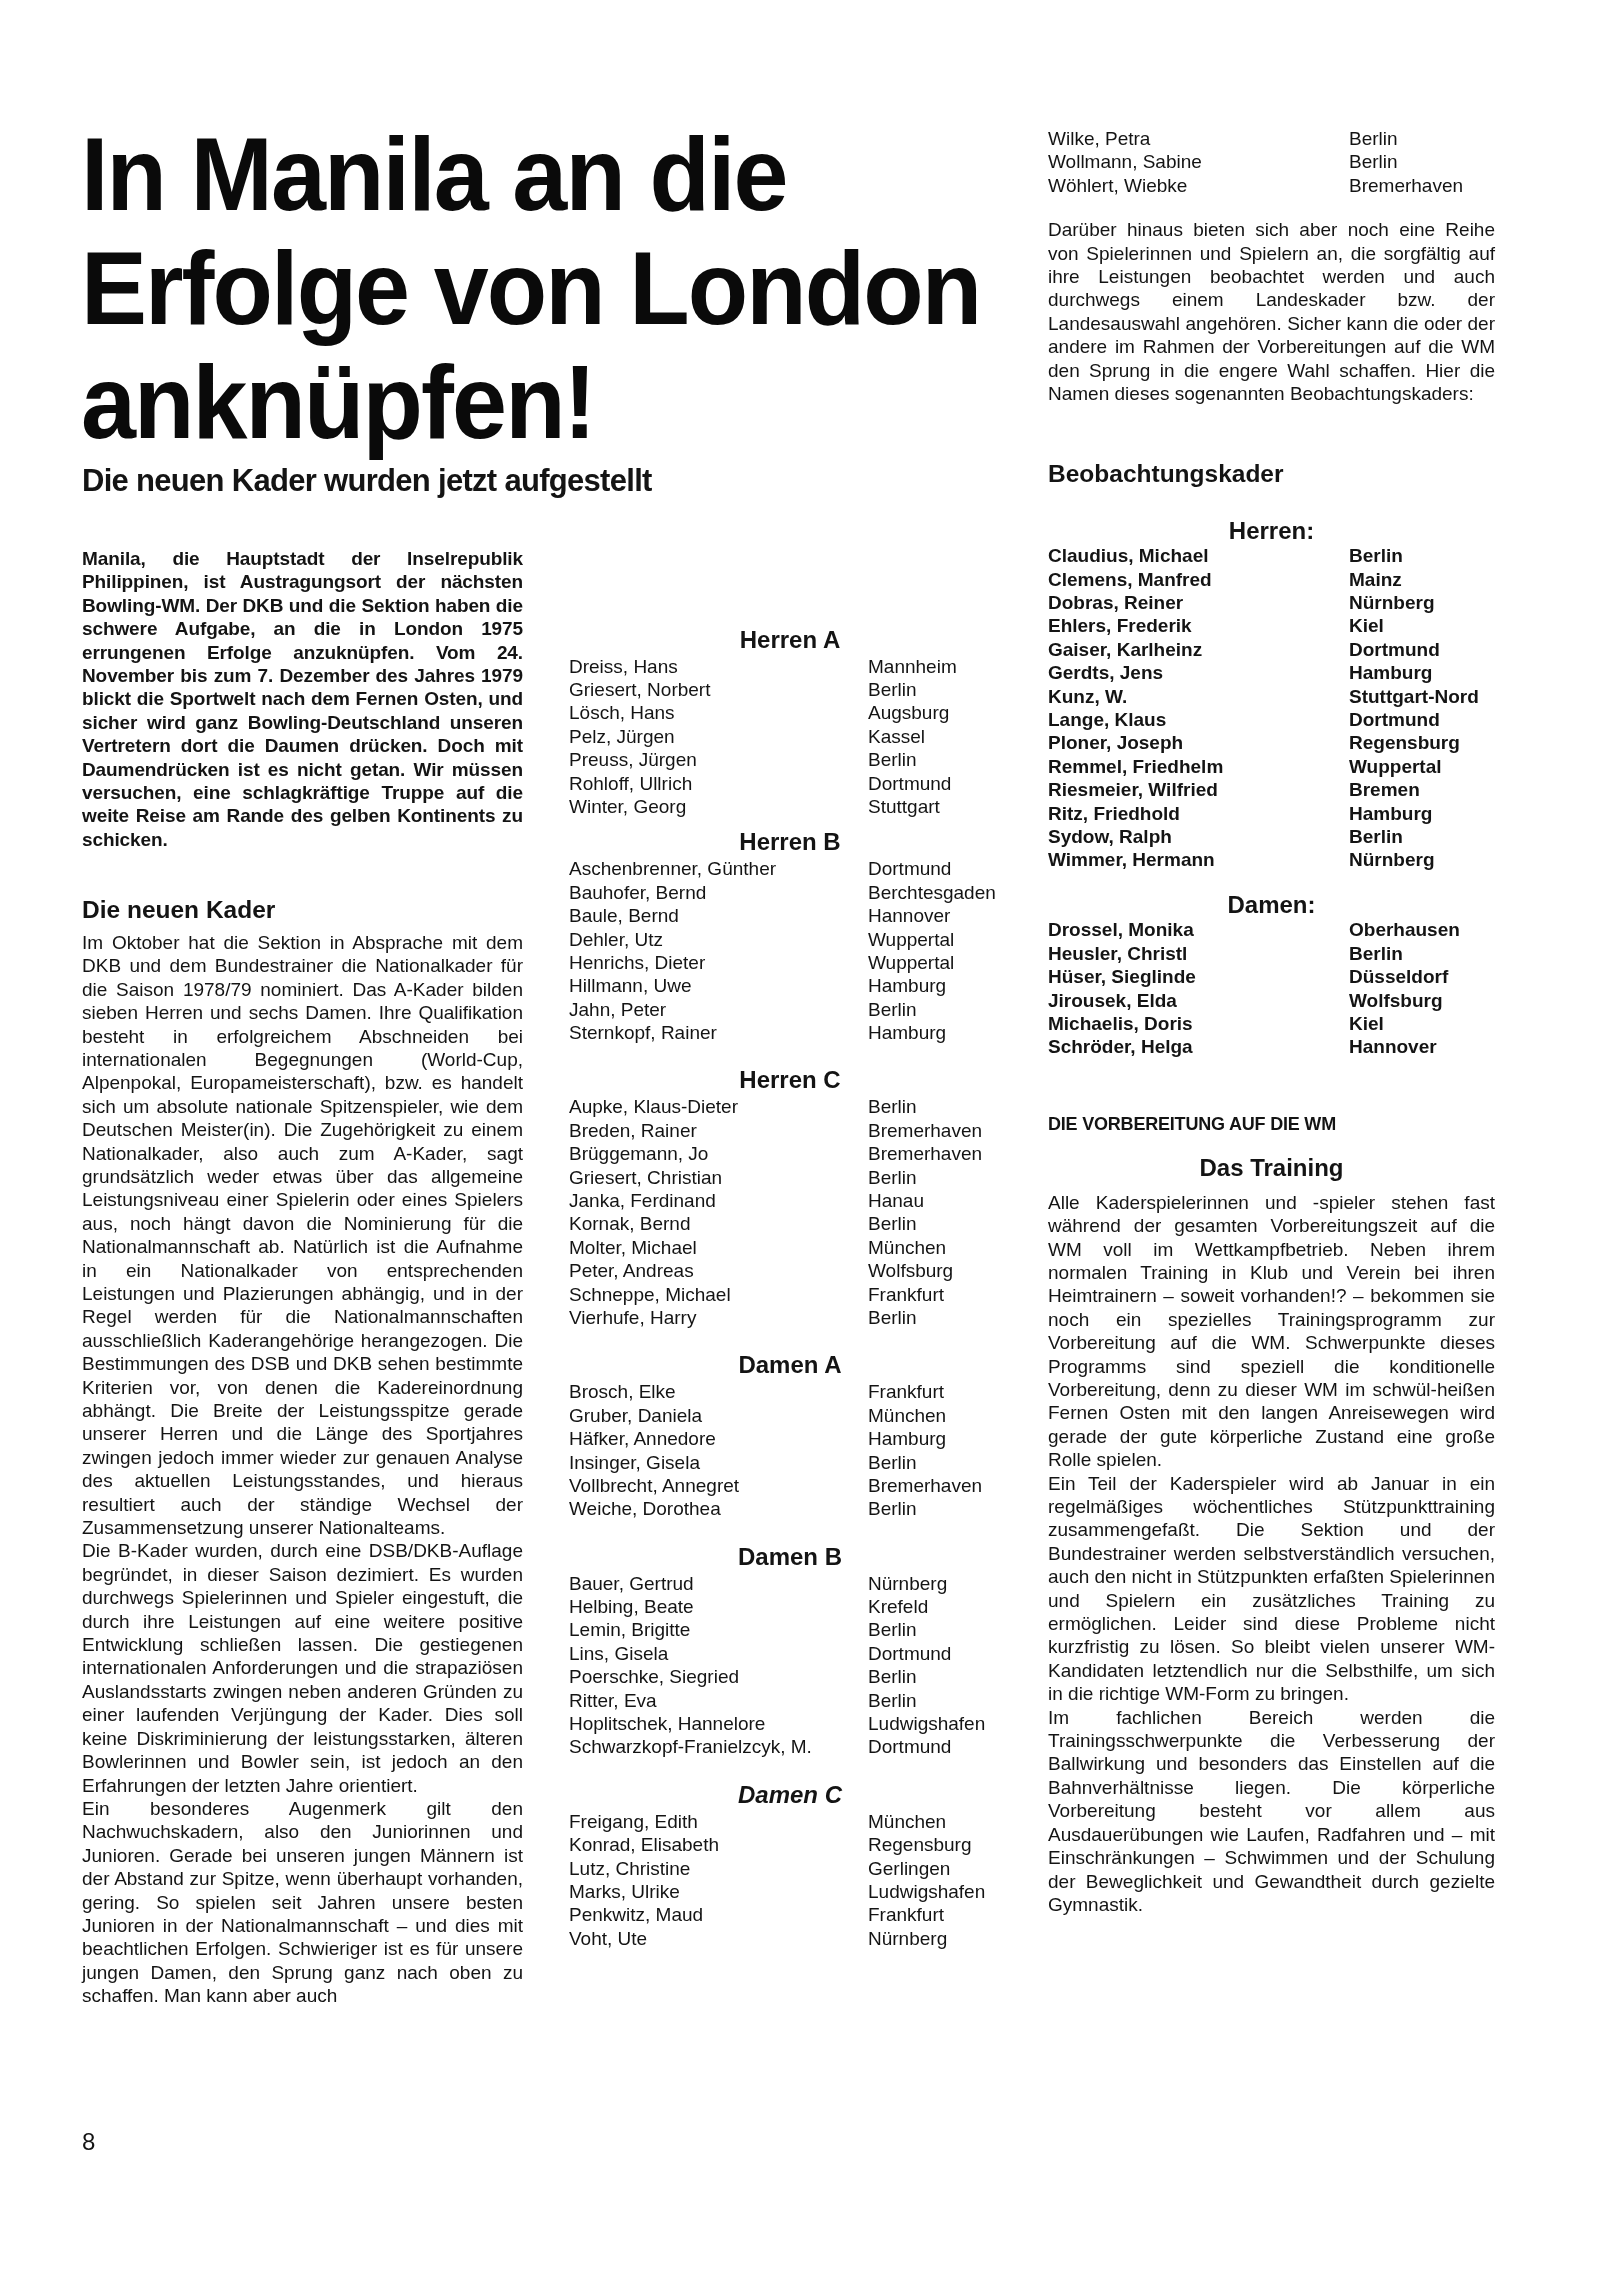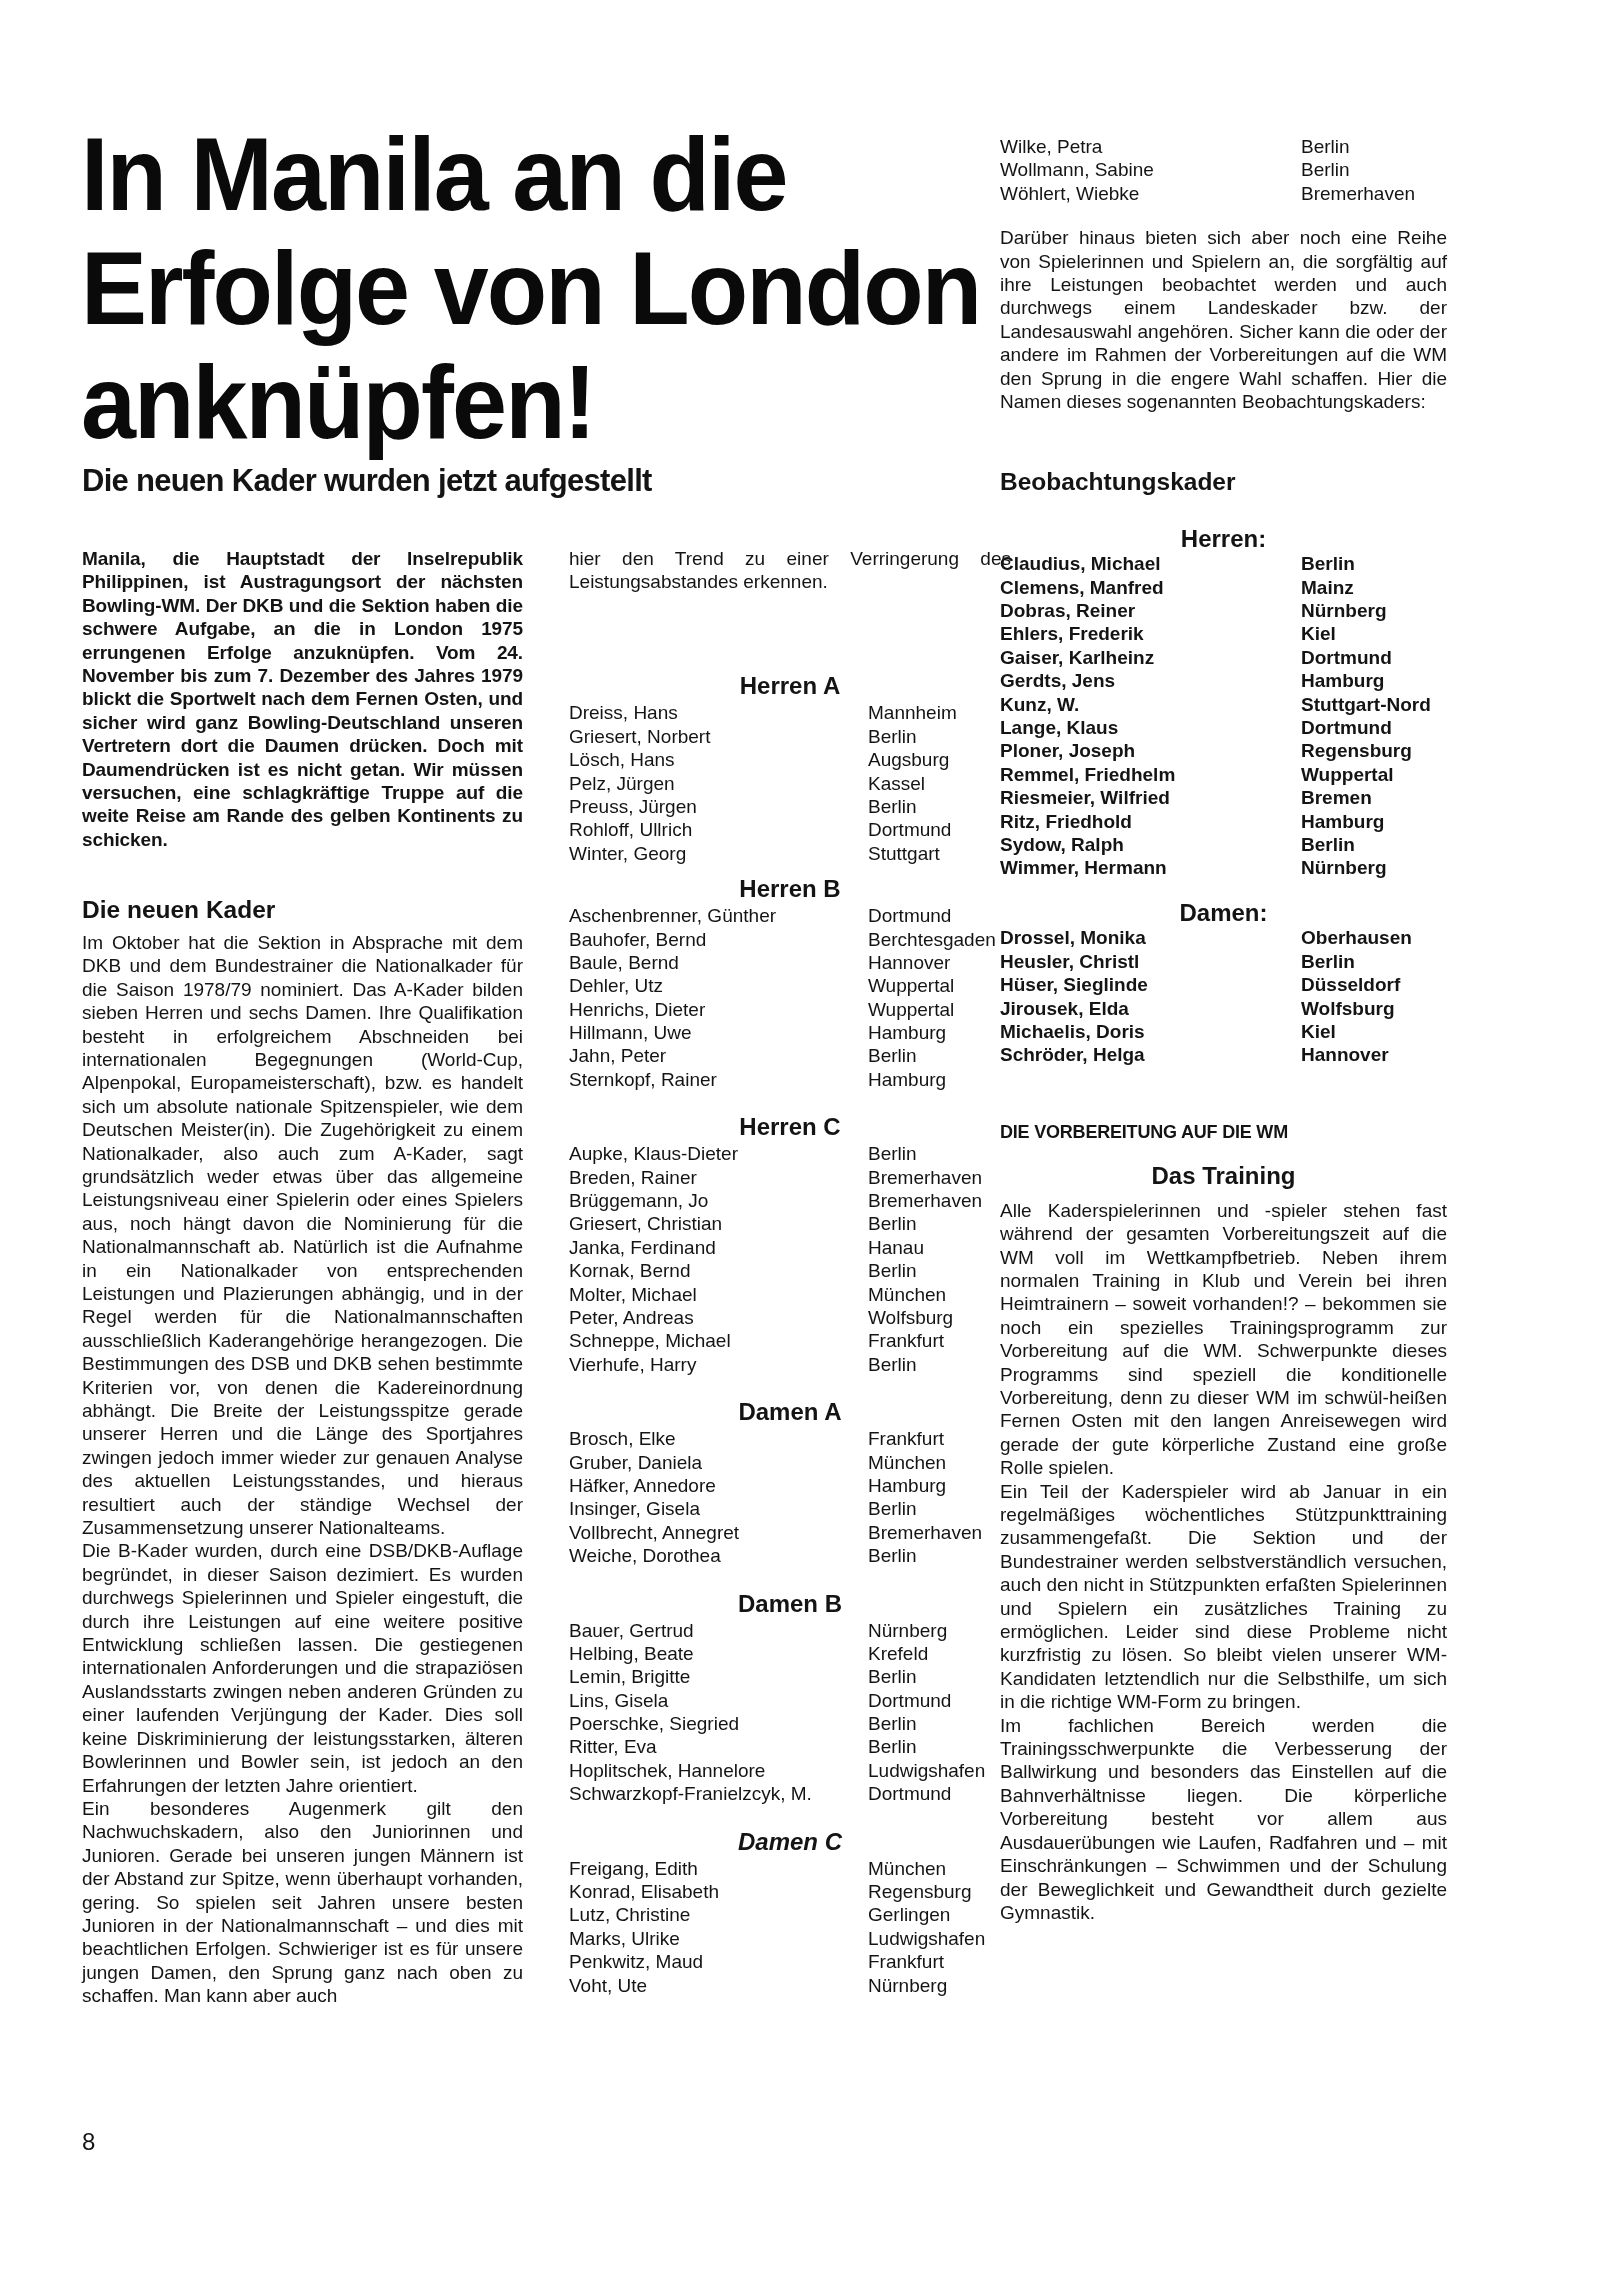--- a/index.html
+++ b/index.html
@@ -40,21 +40,20 @@
   <p class="lead">Manila, die Hauptstadt der Inselrepublik Philippinen, ist Austragungsort der nächsten Bowling-WM. Der DKB und die Sektion haben die schwere Aufgabe, an die in London 1975 errungenen Erfolge anzuknüpfen. Vom 24. November bis zum 7. Dezember des Jahres 1979 blickt die Sportwelt nach dem Fernen Osten, und sicher wird ganz Bowling-Deutschland unseren Vertretern dort die Daumen drücken. Doch mit Daumendrücken ist es nicht getan. Wir müssen versuchen, eine schlagkräftige Truppe auf die weite Reise am Rande des gelben Kontinents zu schicken.</p>
   <div style="height:44px"></div>
   <h3 class="h2">Die neuen Kader</h3>
   <div style="height:6.6px"></div>
   <p>Im Oktober hat die Sektion in Absprache mit dem DKB und dem Bundestrainer die Nationalkader für die Saison 1978/79 nominiert. Das A-Kader bilden sieben Herren und sechs Damen. Ihre Qualifikation besteht in erfolgreichem Abschneiden bei internationalen Begegnungen (World-Cup, Alpenpokal, Europameisterschaft), bzw. es handelt sich um absolute nationale Spitzenspieler, wie dem Deutschen Meister(in). Die Zugehörigkeit zu einem Nationalkader, also auch zum A-Kader, sagt grundsätzlich weder etwas über das allgemeine Leistungsniveau einer Spielerin oder eines Spielers aus, noch hängt davon die Nominierung für die Nationalmannschaft ab. Natürlich ist die Aufnahme in ein Nationalkader von entsprechenden Leistungen und Plazierungen abhängig, und in der Regel werden für die Nationalmannschaften ausschließlich Kaderangehörige herangezogen. Die Bestimmungen des DSB und DKB sehen bestimmte Kriterien vor, von denen die Kadereinordnung abhängt. Die Breite der Leistungsspitze gerade unserer Herren und die Länge des Sportjahres zwingen jedoch immer wieder zur genauen Analyse des aktuellen Leistungsstandes, und hieraus resultiert auch der ständige Wechsel der Zusammensetzung unserer Nationalteams.</p>
   <p>Die B-Kader wurden, durch eine DSB/DKB-Auflage begründet, in dieser Saison dezimiert. Es wurden durchwegs Spielerinnen und Spieler eingestuft, die durch ihre Leistungen auf eine weitere positive Entwicklung schließen lassen. Die gestiegenen internationalen Anforderungen und die strapaziösen Auslandsstarts zwingen neben anderen Gründen zu einer laufenden Verjüngung der Kader. Dies soll keine Diskriminierung der leistungsstarken, älteren Bowlerinnen und Bowler sein, ist jedoch an den Erfahrungen der letzten Jahre orientiert.</p>
   <p>Ein besonderes Augenmerk gilt den Nachwuchskadern, also den Juniorinnen und Junioren. Gerade bei unseren jungen Männern ist der Abstand zur Spitze, wenn überhaupt vorhanden, gering. So spielen seit Jahren unsere besten Junioren in der Nationalmannschaft – und dies mit beachtlichen Erfolgen. Schwieriger ist es für unsere jungen Damen, den Sprung ganz nach oben zu schaffen. Man kann aber auch</p>
 </div>
 
 <div class="col" style="left:569px; top:547px; width:442px;">
-  <p>hier den Trend zu einer Verringerung des Leistungsabstandes erkennen.</p>
   <div style="height:66px"></div>
   <div style="height:14.6px"></div>
   <div id="groups">
       <div>
         <div class="h3" style="margin-bottom: 4px;">Herren A</div>
         <ul class="roster">
           <li>
             <span class="n">Dreiss, Hans</span>
             <span class="c">Mannheim</span>
           </li>
@@ -257,21 +256,21 @@
           </li>
           <li>
             <span class="n">Voht, Ute</span>
             <span class="c">Nürnberg</span>
           </li>
         </ul>
       </div>
     </div>
 </div>
 
-<div class="col" style="left:1000px; top:127px; width:447px;margin-top:8px;">
+<div class="col" style="left:1048px; top:127px; width:447px;">
   <ul class="roster roster-r" id="dc-cont">
       <li>
         <span class="n">Wilke, Petra</span>
         <span class="c">Berlin</span>
       </li>
       <li>
         <span class="n">Wollmann, Sabine</span>
         <span class="c">Berlin</span>
       </li>
       <li>

